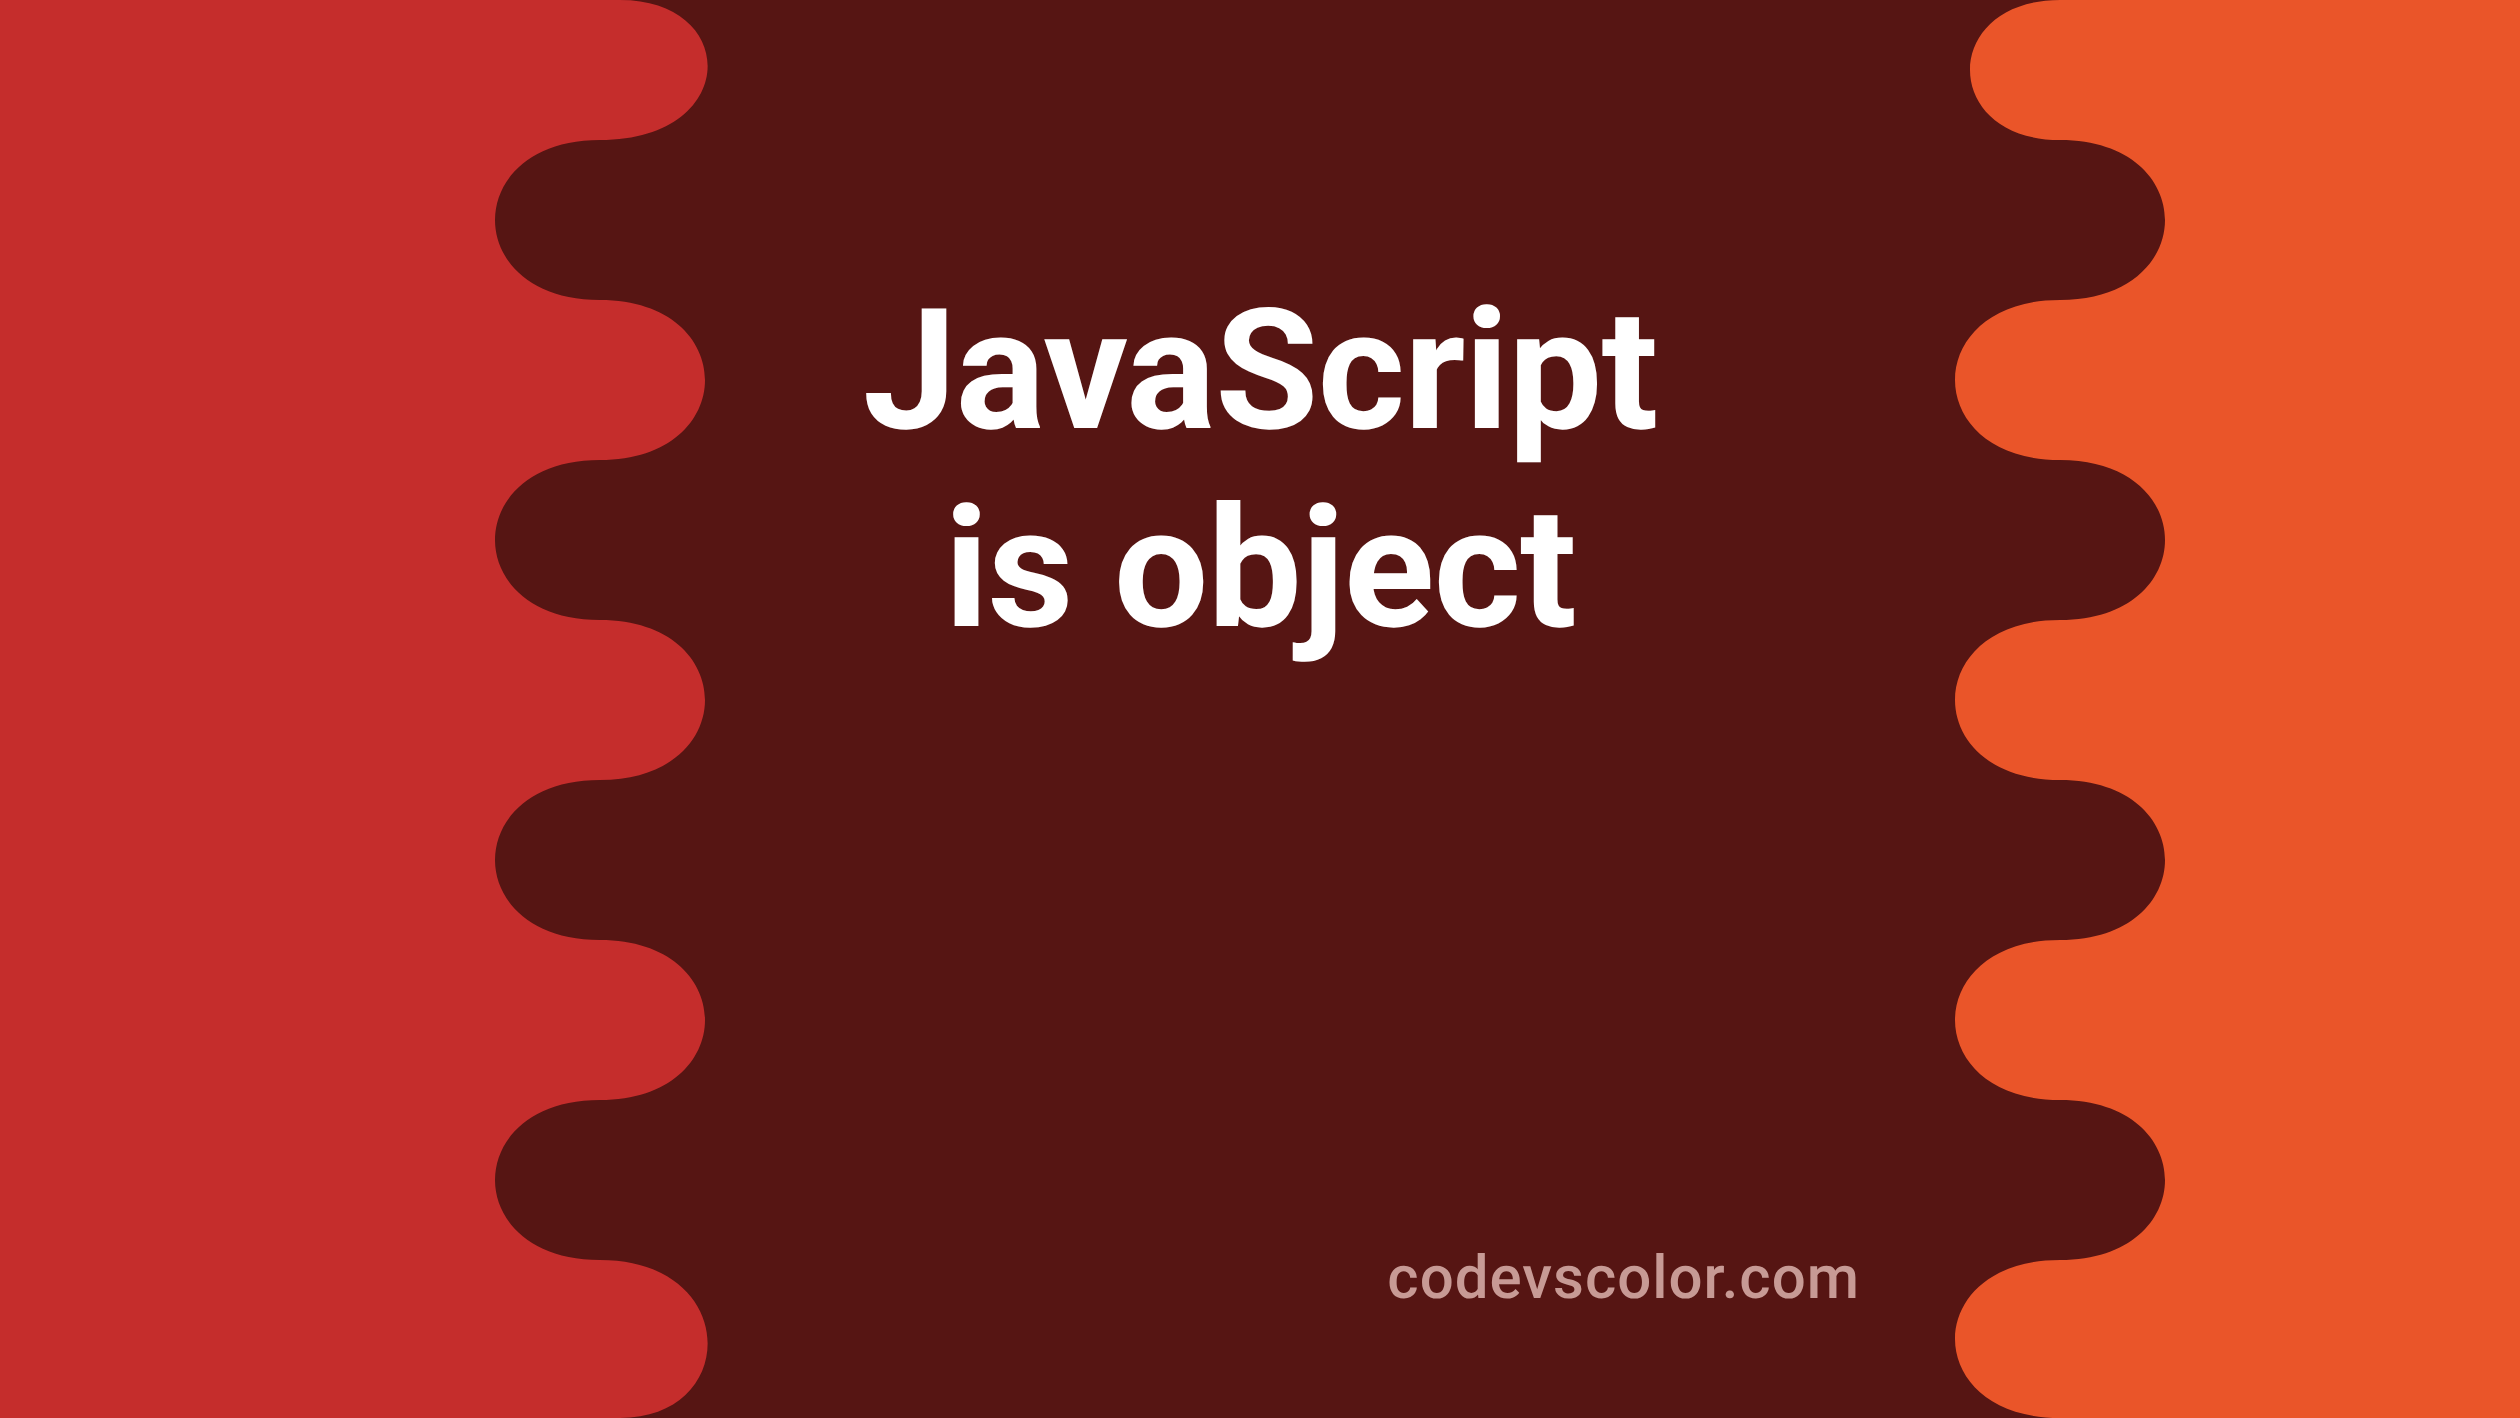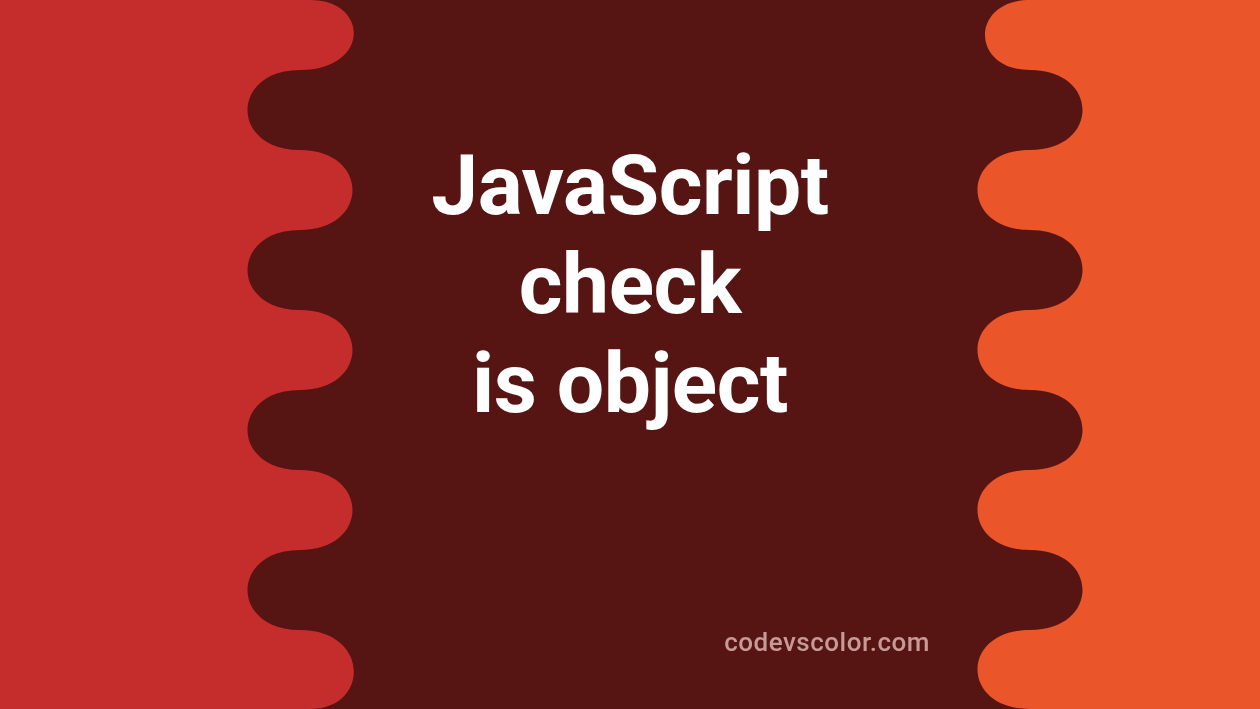--- a/index.html
+++ b/index.html
@@ -38,21 +38,21 @@
     font-weight: 700;
     font-size: 84px;
     line-height: 1.18;
     letter-spacing: -0.5px;
   }
   .watermark {
     position: absolute;
     bottom: 52px;
     right: 330px;
     color: #c79a95;
-    font-size: 26px;
+    font-size: 30px;
     font-weight: 500;
     letter-spacing: 0.5px;
   }
 </style>
 </head>
 <body>
 
 <div class="canvas">
 
   <div class="bg-red"></div>
@@ -94,19 +94,18 @@
       C 370 390 370 310 300 310
       C 230 310 230 230 300 230
       C 370 230 370 150 300 150
       C 230 150 230 70 300 70
       C 370 70 370 0 310 0
       Z"></path>
   </svg>
 
   <div class="title">
     <div>JavaScript</div>
-    <div>check</div>
     <div>is object</div>
   </div>
 
   <div class="watermark">codevscolor.com</div>
 
 </div>
 
 </body></html>

